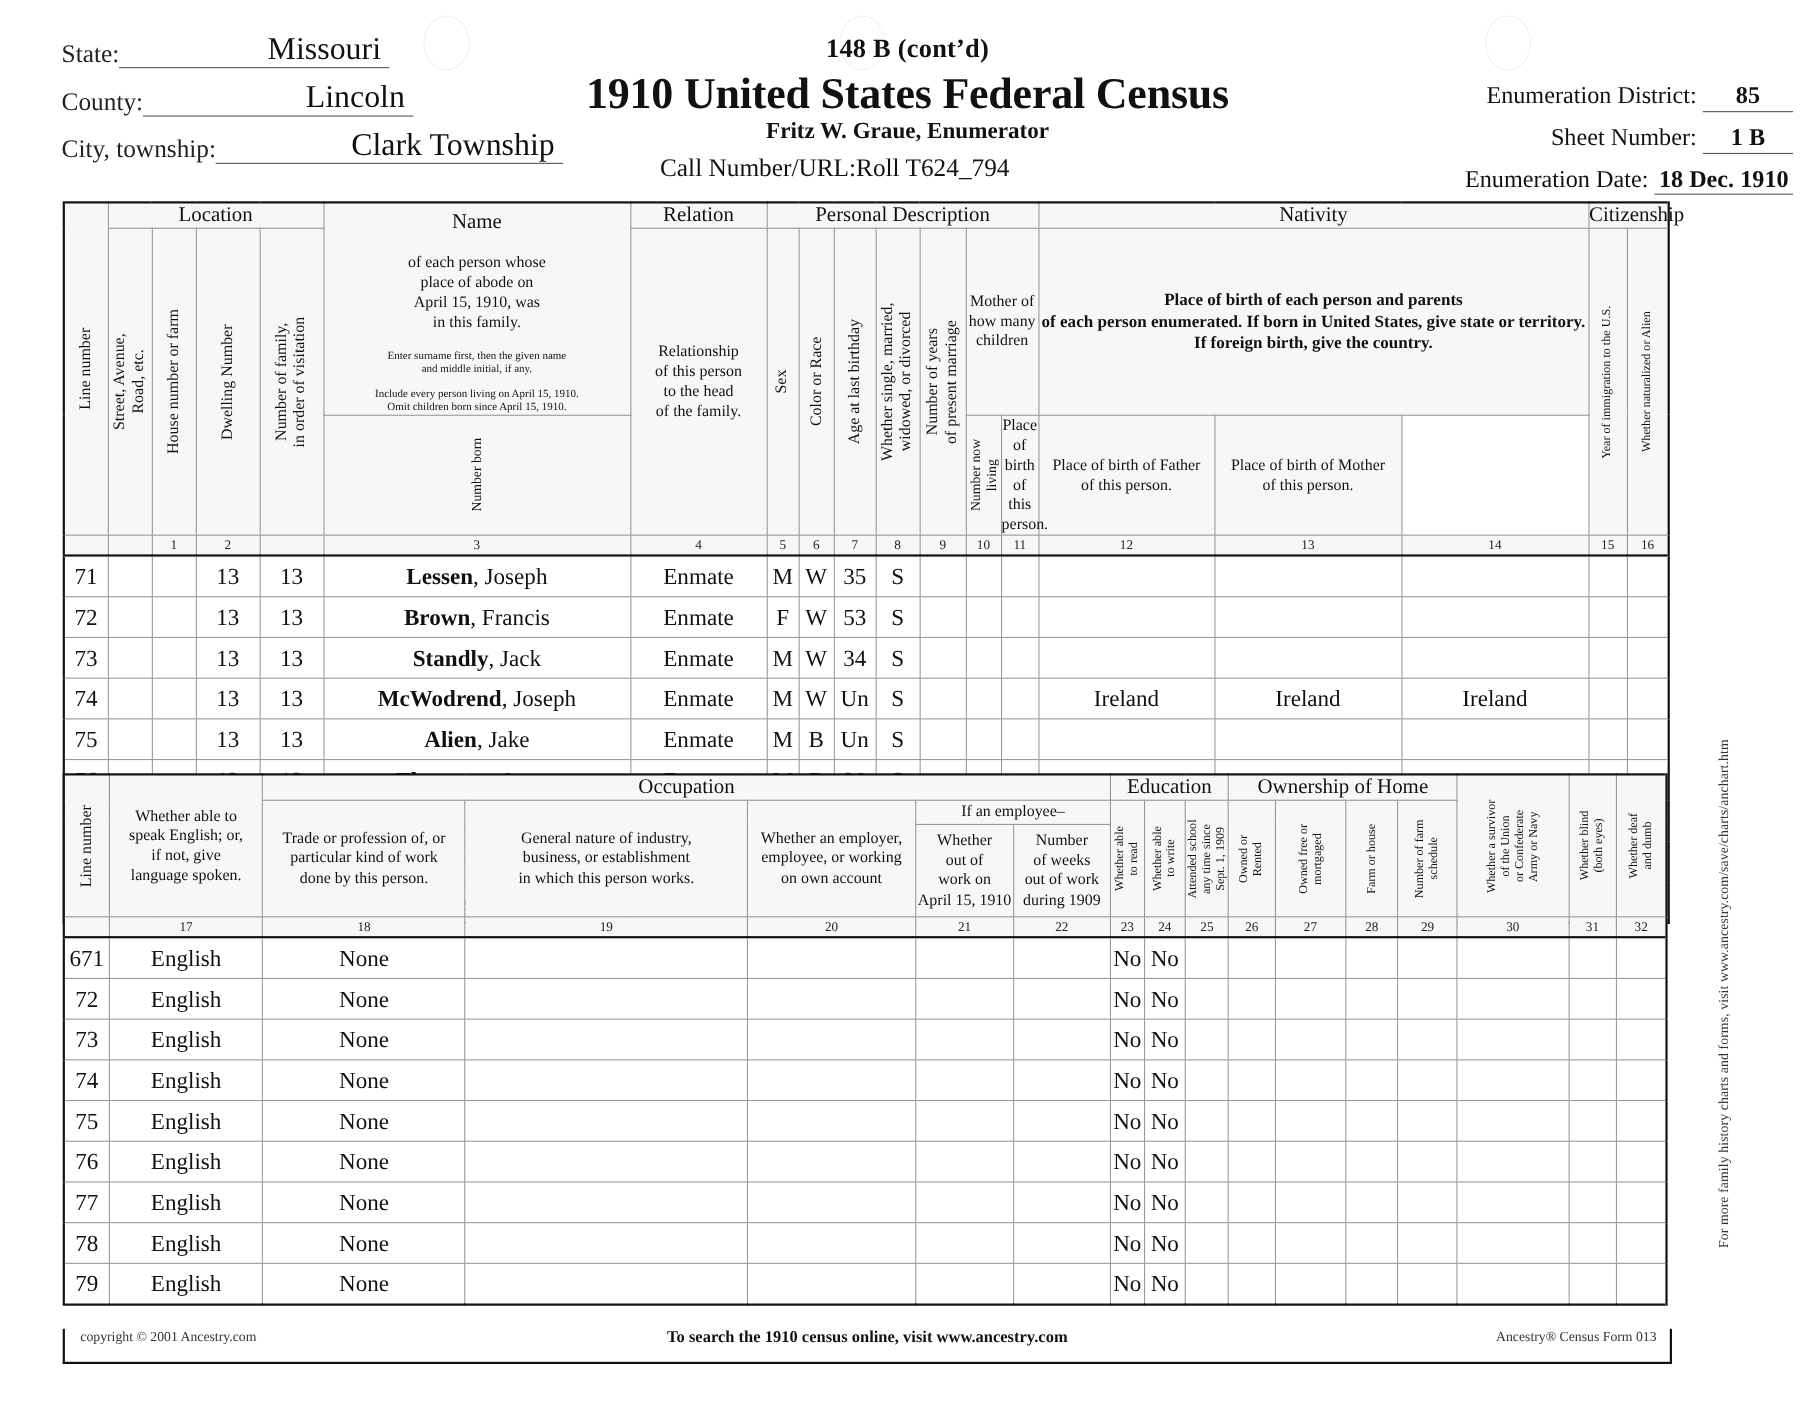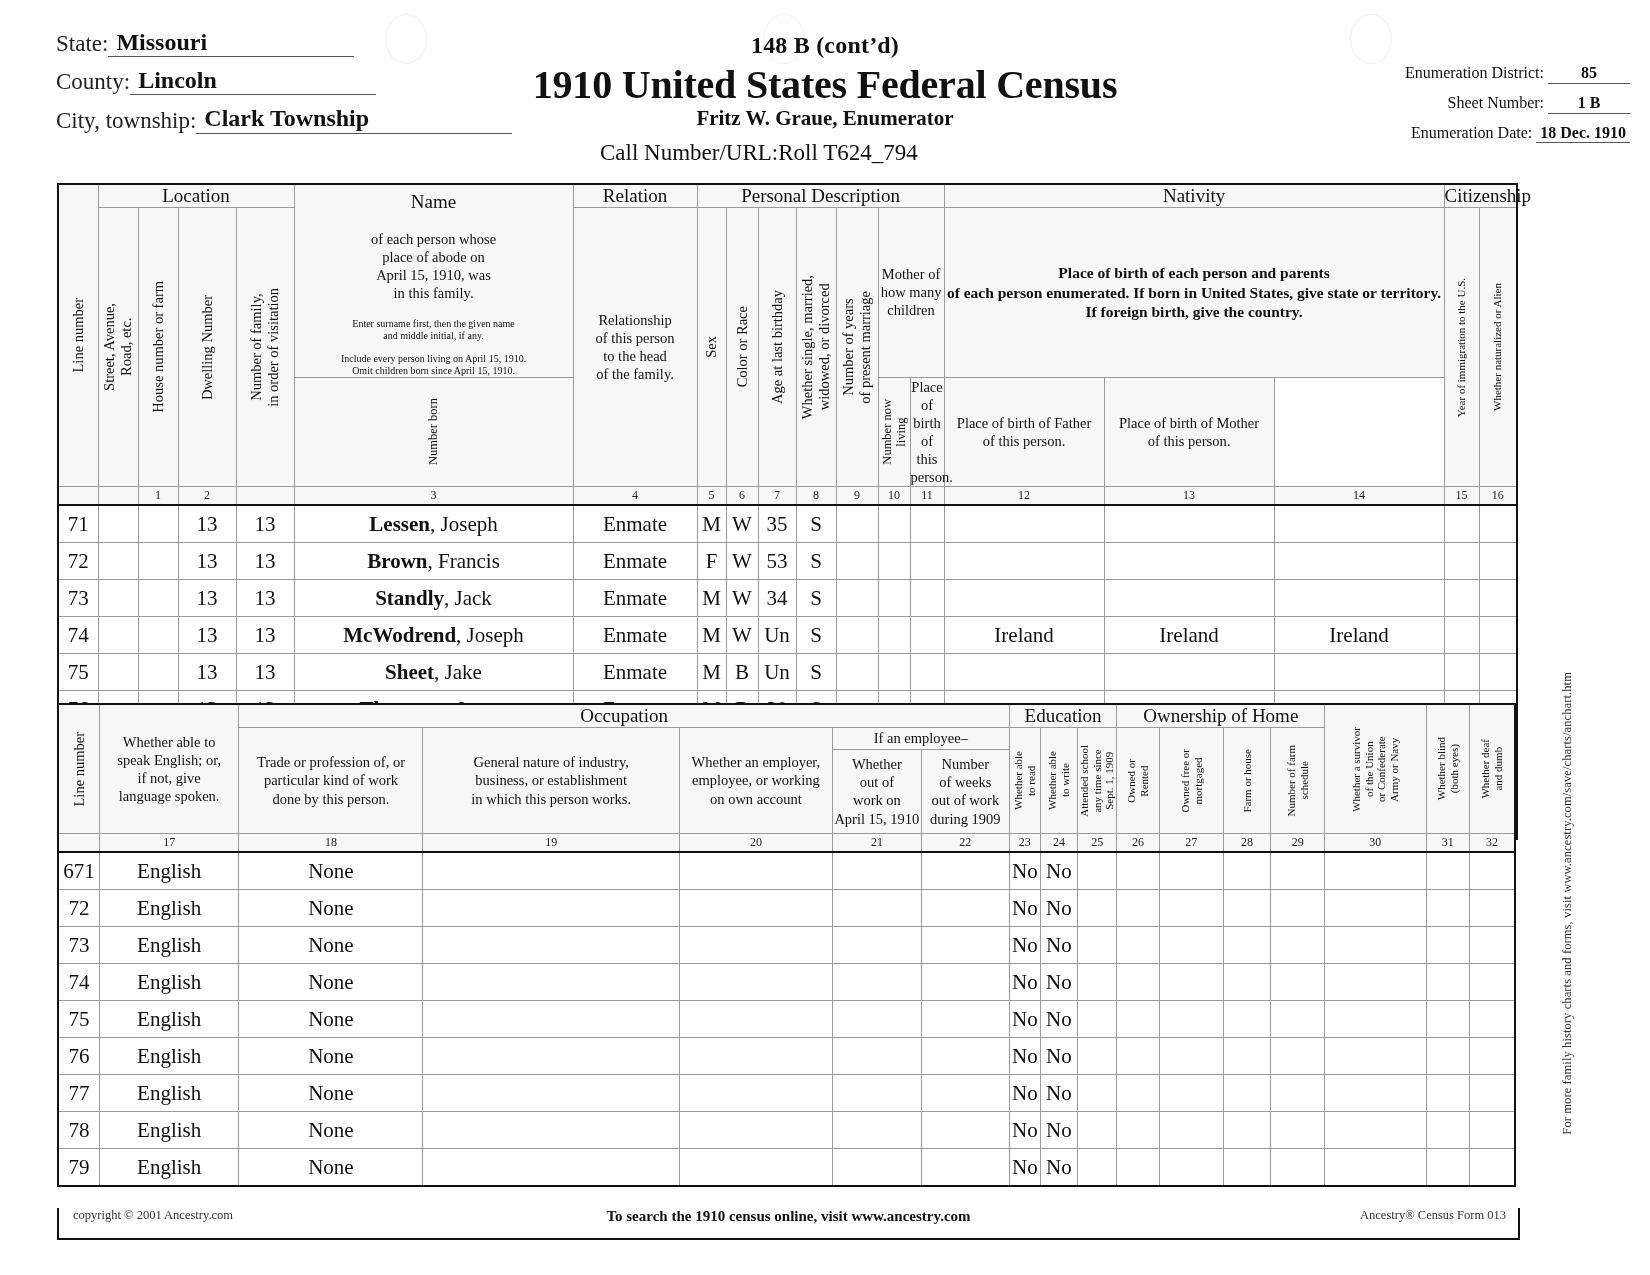--- a/index.html
+++ b/index.html
@@ -13,37 +13,37 @@
   .page{position:relative;width:1650px;height:1275px;}
 
   
   .hdr{position:relative;height:140px;}
   .hdr-left{position:absolute;left:56px;top:30px;width:600px;}
   .fld{display:flex;align-items:flex-end;margin-bottom:11px;font-size:23px;}
   .fld .lbl{white-space:nowrap;color:#222;}
   .fld .val{
     flex:0 0 auto;
     border-bottom:1.6px solid #555;
-    font-weight:bold;
-    text-align:left;
+    font-weight:normal;
+    text-align:right;
     padding:0 8px 1px 8px;
-    font-size:24px;
+    font-size:29px;
     line-height:1.05;
   }
   .w-state{width:230px;}
   .w-county{width:230px;}
   .w-city{width:300px;}
   .w-call{width:330px;}
 
   .hdr-center{position:absolute;left:0;right:0;top:32px;text-align:center;pointer-events:none;}
   .cont-d{font-size:24px;font-weight:bold;letter-spacing:.2px;}
   .maintitle{font-size:40px;font-weight:bold;margin-top:2px;letter-spacing:-.2px;}
   .enumerator{font-size:21px;font-weight:bold;margin-top:-2px;}
 
-  .hdr-right{position:absolute;right:20px;top:64px;width:450px;text-align:right;font-size:16px;}
+  .hdr-right{position:absolute;right:20px;top:74px;width:450px;text-align:right;font-size:22px;}
   .hdr-right .rrow{margin-bottom:10px;white-space:nowrap;}
   .hdr-right .rval{font-weight:bold;border-bottom:1.6px solid #555;display:inline-block;min-width:70px;text-align:center;padding:0 6px 1px;}
 
   .callrow{position:absolute;left:600px;top:140px;display:flex;align-items:flex-end;font-size:23px;}
 
   
   .scancircle{position:absolute;border:1px solid #f0f0f0;border-radius:50%;width:40px;height:48px;}
 
   
   table{border-collapse:collapse;table-layout:fixed;}
@@ -410,21 +410,21 @@
           <td class="nativ">Ireland</td>
           <td class=""></td>
           <td class="thick-r"></td>
         </tr>
         <tr class="datarow">
           <td class="lineno thick-l">75</td>
           <td class=""></td>
           <td class=""></td>
           <td class="">13</td>
           <td class="">13</td>
-          <td class="nm"><b>Sheet</b><span>, Jake</span></td>
+          <td class="nm"><b>Alien</b><span>, Jake</span></td>
           <td class="">Enmate</td>
           <td class="">M</td>
           <td class="">B</td>
           <td class="">Un</td>
           <td class="">S</td>
           <td class=""></td>
           <td class=""></td>
           <td class=""></td>
           <td class="nativ"></td>
           <td class="nativ"></td>

